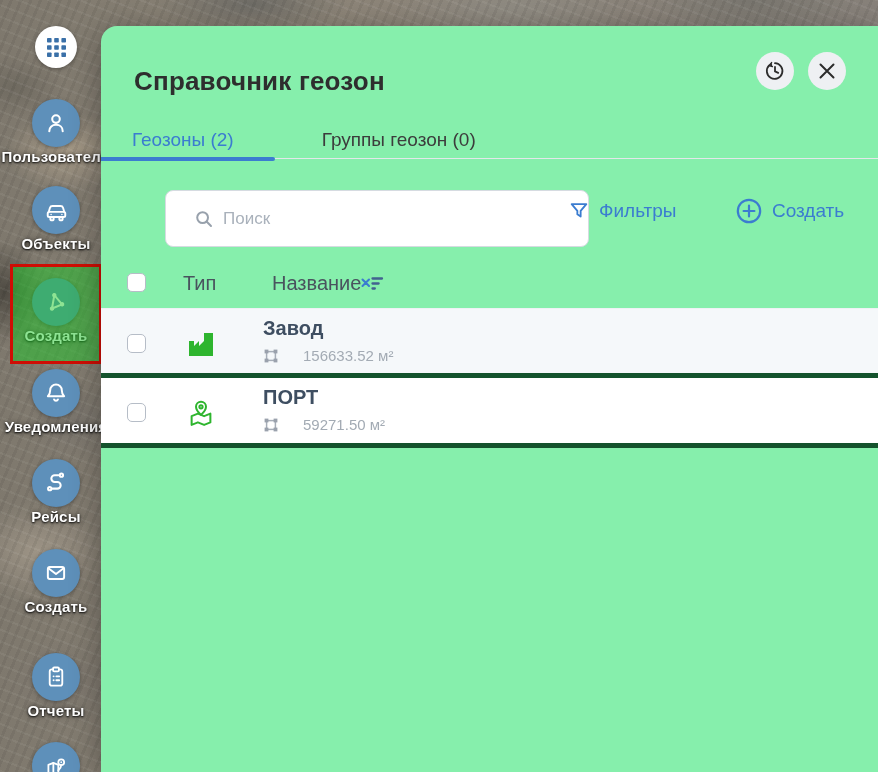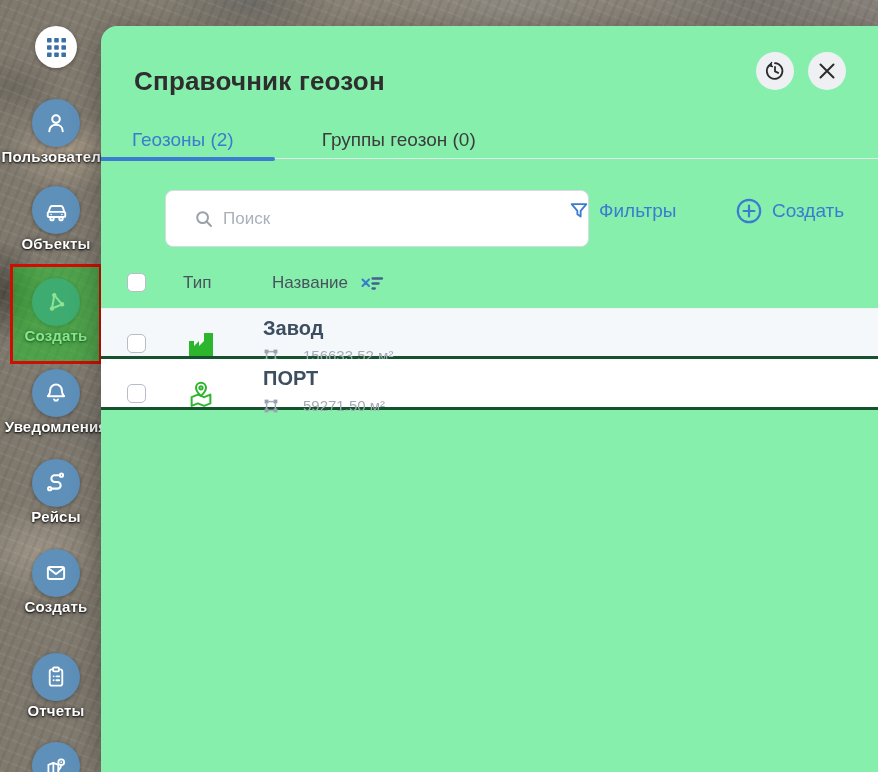--- a/index.html
+++ b/index.html
@@ -94,33 +94,33 @@
   .search input::placeholder { color:#a9b1bb; }
   .tool-link {
     position:absolute; top:0; height:42px; display:flex; align-items:center; gap:9px;
     color:#3b7cd0; font-size:19px; cursor:pointer;
   }
   .tool-link.filters { left:467px; }
   .tool-link.create  { left:634px; }
 
   .thead { position:absolute; left:0; right:0; top:240px; height:34px; }
   .thead .col { position:absolute; top:0; height:34px; display:flex; align-items:center;
-    font-size:17px; color:#49535e;text-align:right; }
+    font-size:20px; color:#49535e;text-align:right; }
   .col-type { left:82px; }
   .col-name { left:171px; }
   .sort-ico { position:absolute; left:257px; top:4px; cursor:pointer; }
 
   .checkbox {
     position:absolute; left:26px; width:19px; height:19px; border-radius:5px;
     border:1.5px solid #b6bdc7; background:#fff; cursor:pointer;
   }
   .thead .checkbox { top:7px; }
 
   .rows { position:absolute; left:0; right:0; top:282px; }
-  .trow { position:relative; height:51px; background:#ffffff; border-bottom:3px solid #14532d; cursor:pointer; }
+  .trow { position:relative; height:70px; background:#ffffff; border-bottom:5px solid #14532d; cursor:pointer; }
   .trow.alt { background:#f5f8fa; border-top:1px solid #eef2f5; }
   .trow .checkbox { top:25px; }
   .type-ico { position:absolute; left:84px; top:19px; width:32px; height:32px;
     display:flex; align-items:center; justify-content:center; }
   .row-name { position:absolute; left:162px; top:8px; font-size:20px; font-weight:700; color:#3e4e61; }
   .row-area { position:absolute; left:162px; top:38px; display:flex; align-items:center; gap:24px;
     font-size:15px; color:#a3abb4; }
 
   svg { display:block; }
 </style>

